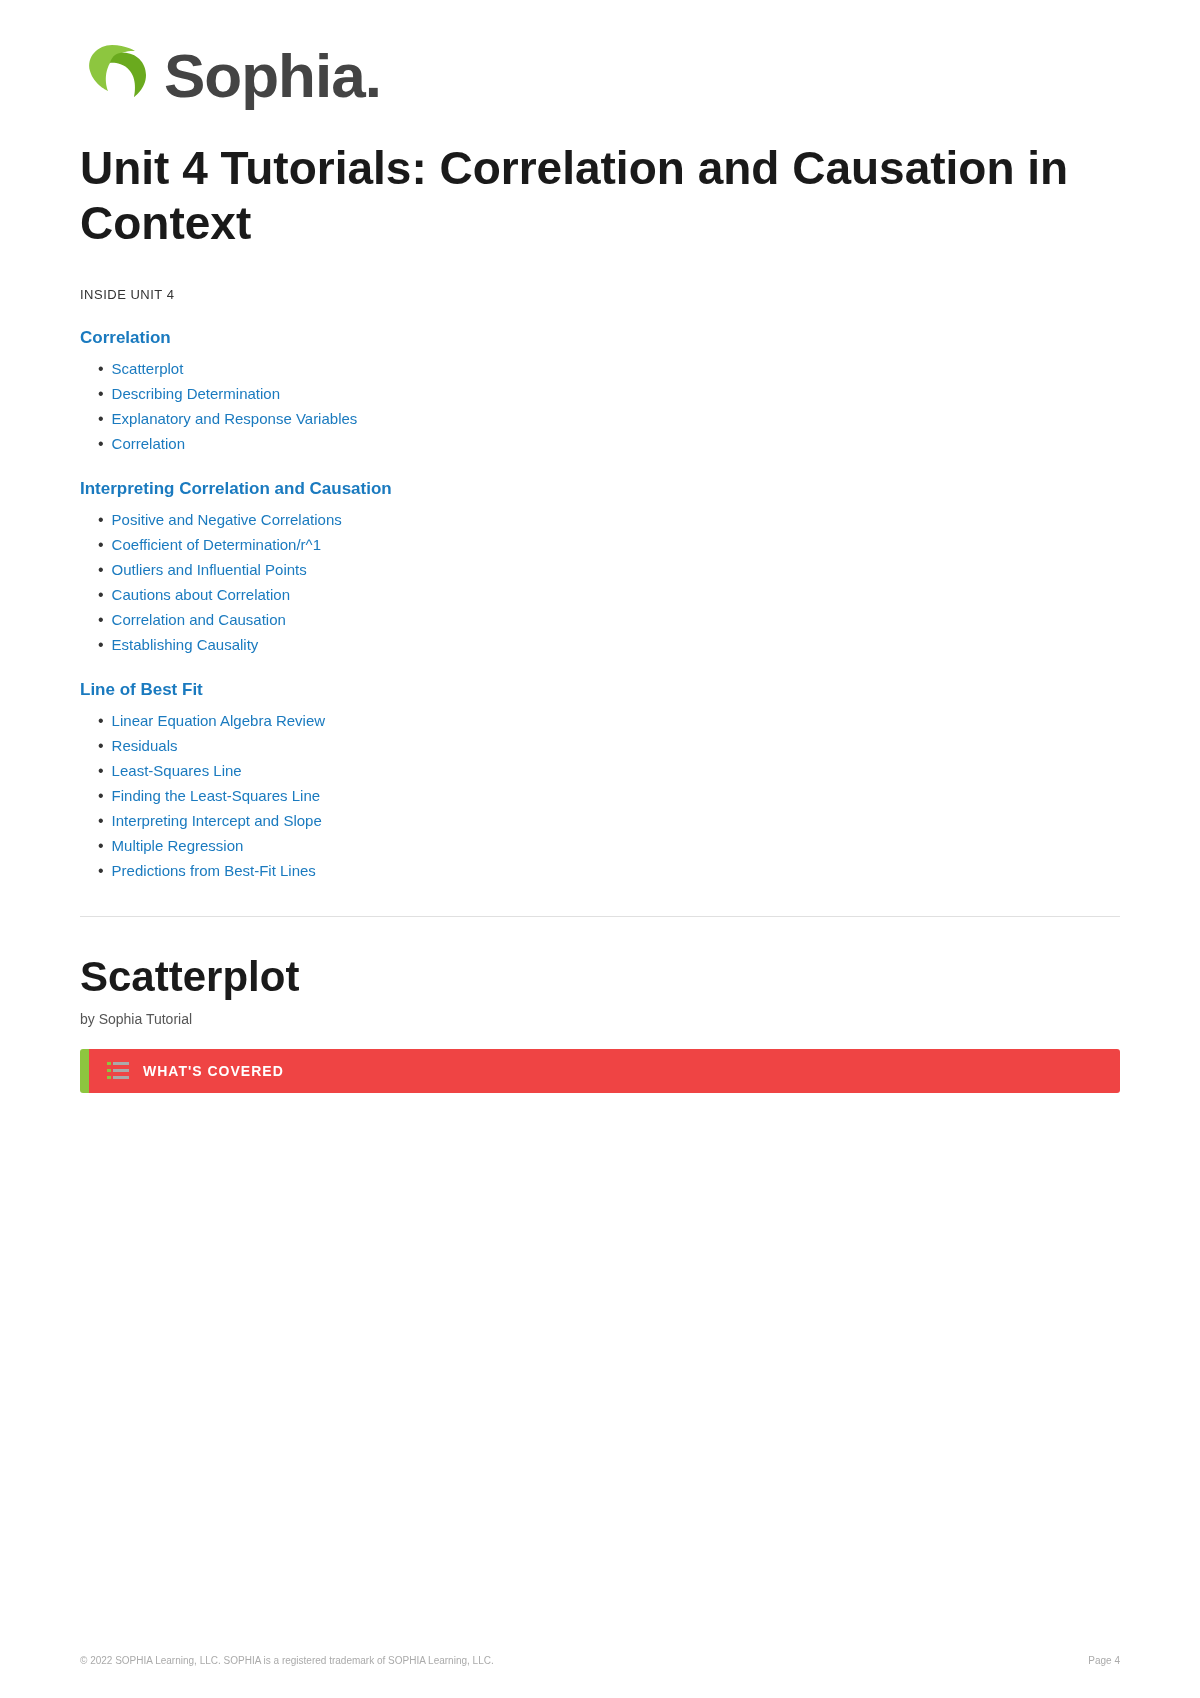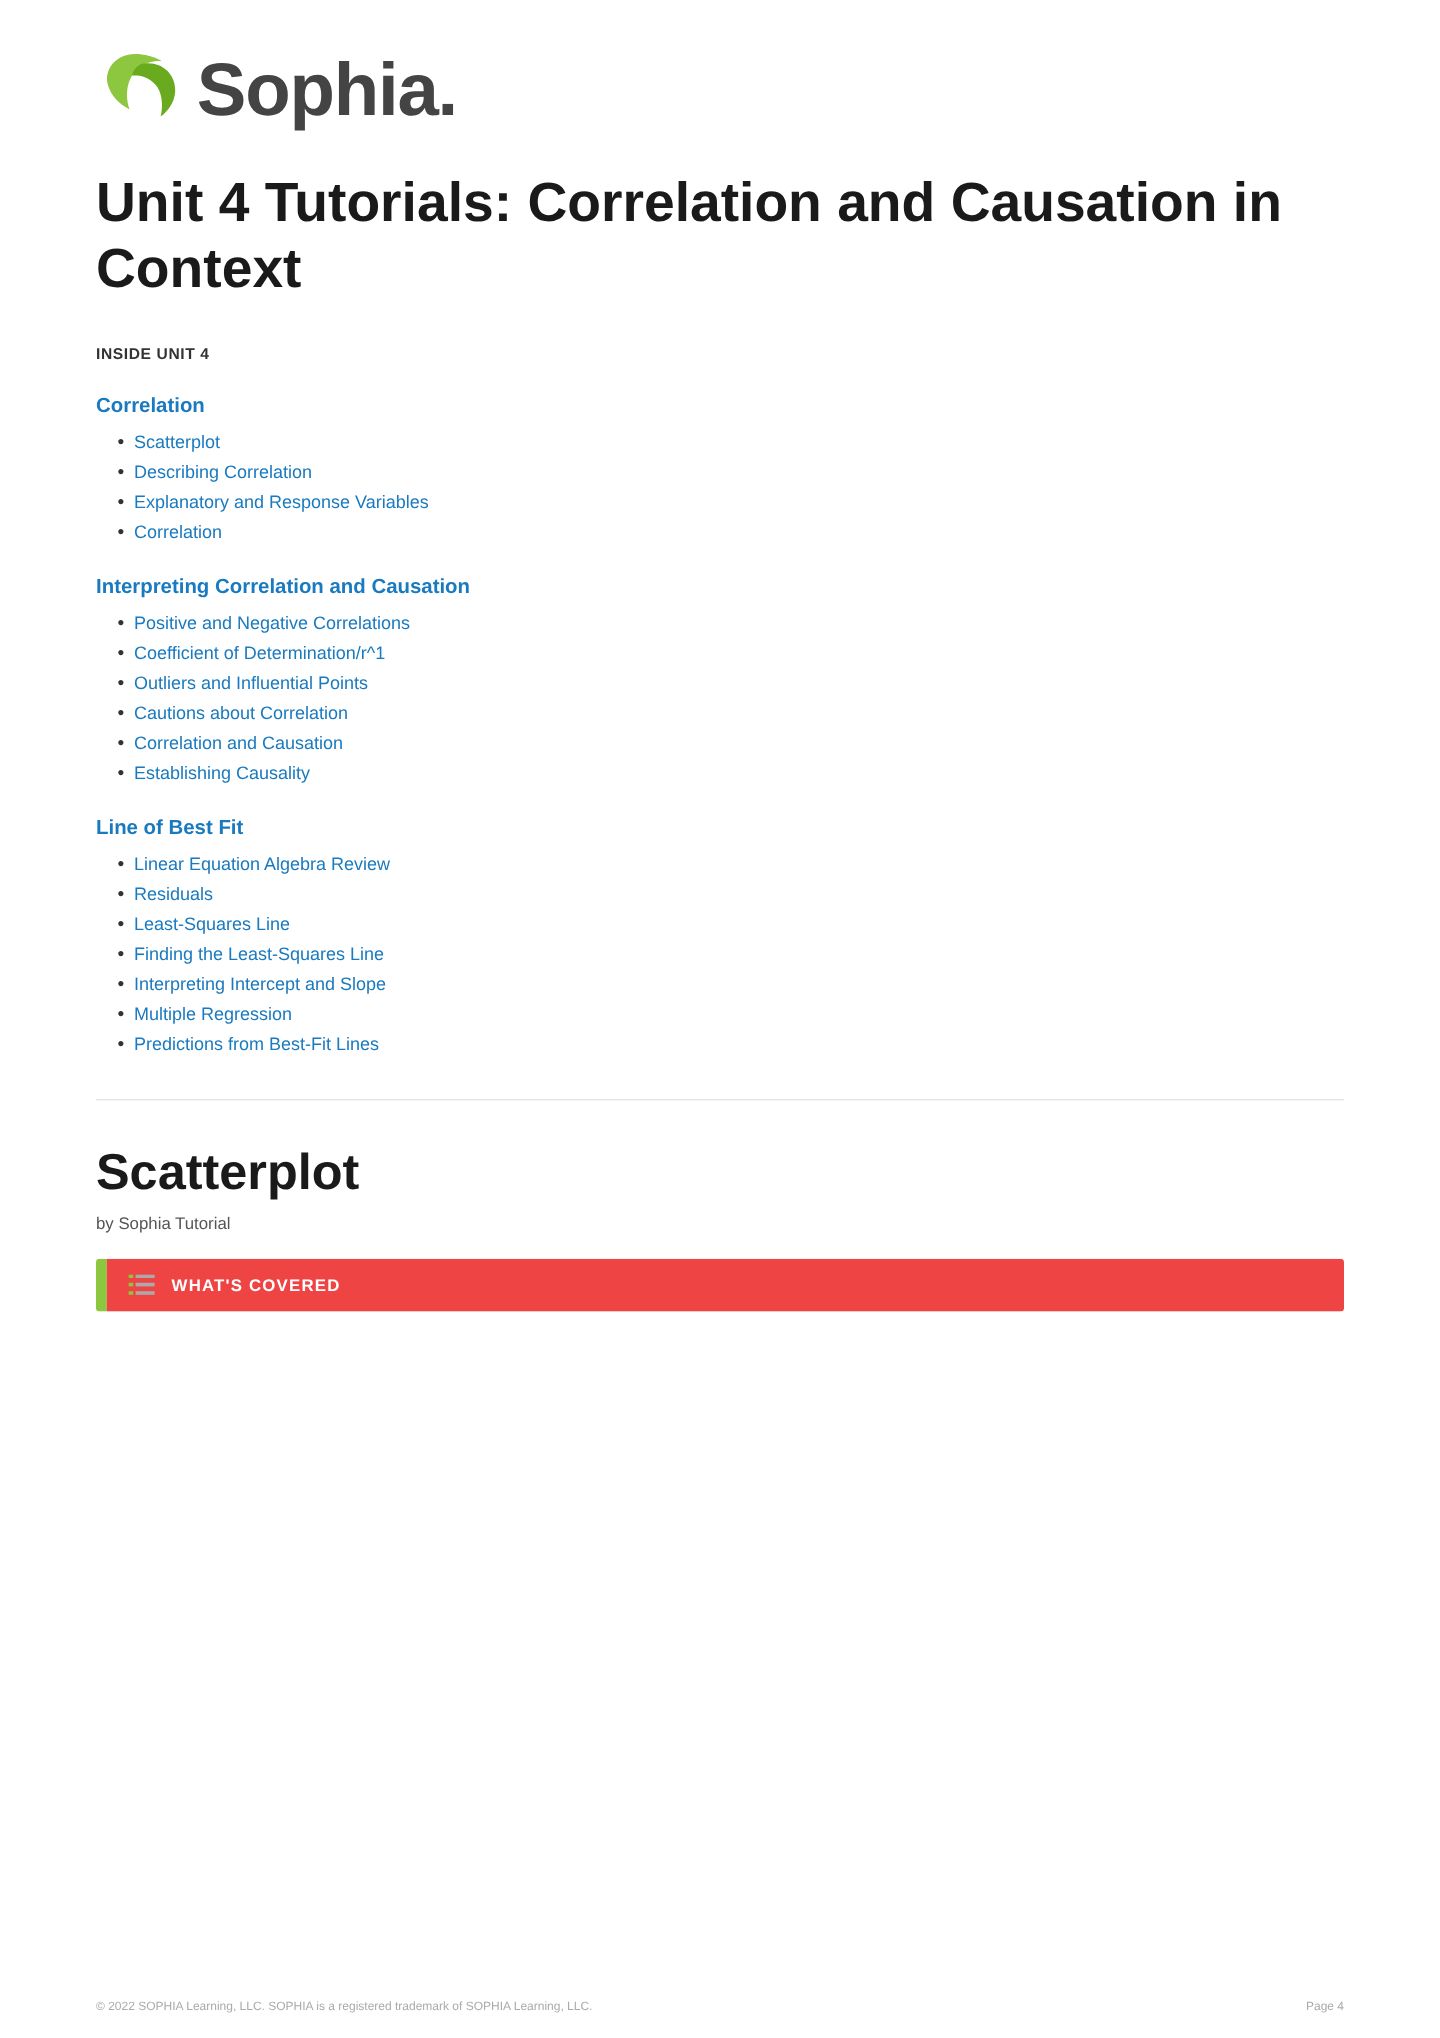--- a/index.html
+++ b/index.html
@@ -48,21 +48,21 @@
       font-size: 46px;
       font-weight: 700;
       color: #1a1a1a;
       line-height: 1.2;
       margin-bottom: 36px;
     }
 
     
     .inside-unit-label {
       font-size: 13px;
-      font-weight: 700;
+      font-weight: 400;
       color: #333;
       letter-spacing: 0.5px;
       margin-bottom: 18px;
       text-transform: uppercase;
     }
 
     
     .section-heading {
       font-size: 17px;
       font-weight: 700;
@@ -125,21 +125,21 @@
     .whats-covered-label {
       font-size: 14px;
       font-weight: 700;
       letter-spacing: 1px;
       color: #fff;
     }
 
     
     .page-footer {
       position: absolute;
-      bottom: 20px;
+      bottom: 32px;
       left: 80px;
       right: 80px;
       display: flex;
       justify-content: space-between;
       align-items: center;
       font-size: 11px;
       color: #888;
     }
 
     .footer-left {
@@ -197,21 +197,21 @@
 
   <div class="inside-unit-label">INSIDE UNIT 4</div>
 
   <div>
     <div class="section-heading">Correlation</div>
     <ul class="toc-list">
       <li>
           <a>Scatterplot</a>
         </li>
       <li>
-          <a>Describing Correlation</a>
+          <a>Describing Determination</a>
         </li>
       <li>
           <a>Explanatory and Response Variables</a>
         </li>
       <li>
           <a>Correlation</a>
         </li>
     </ul>
   </div>
 

